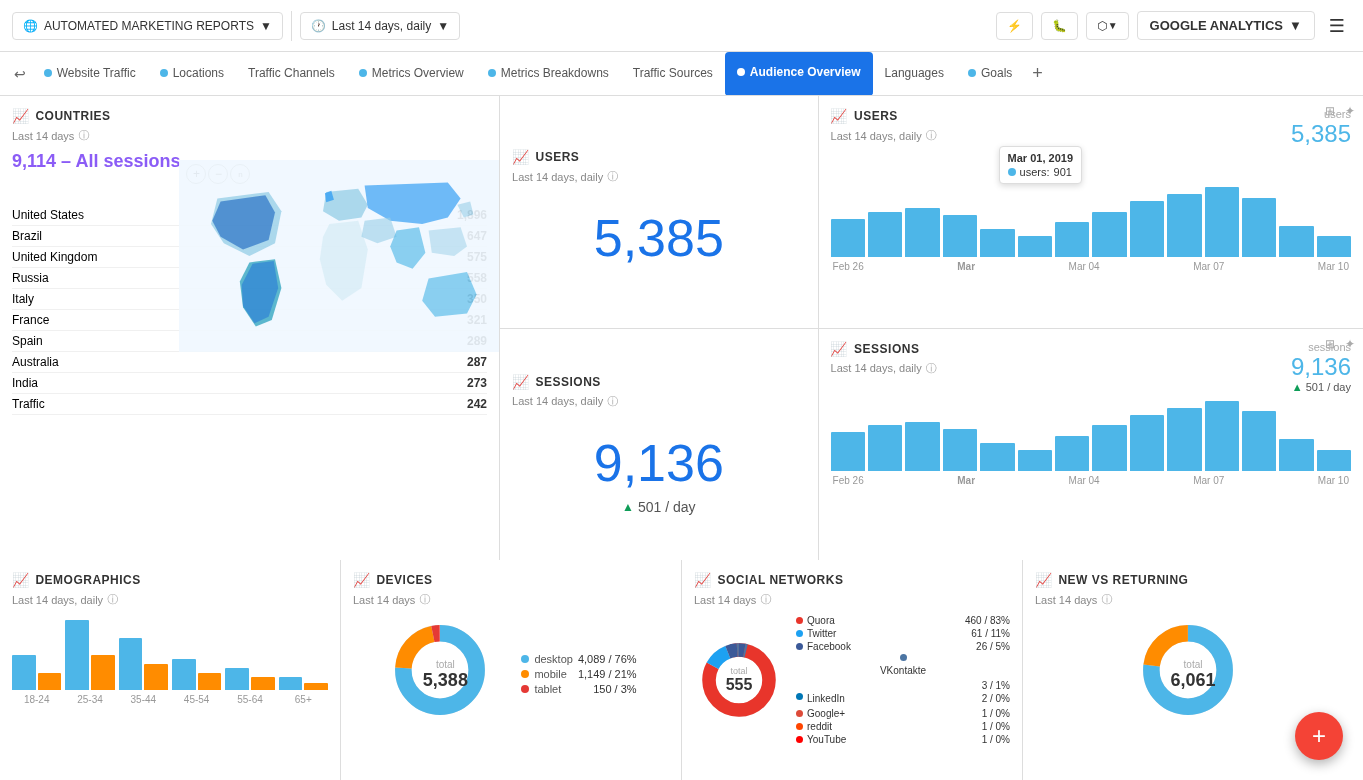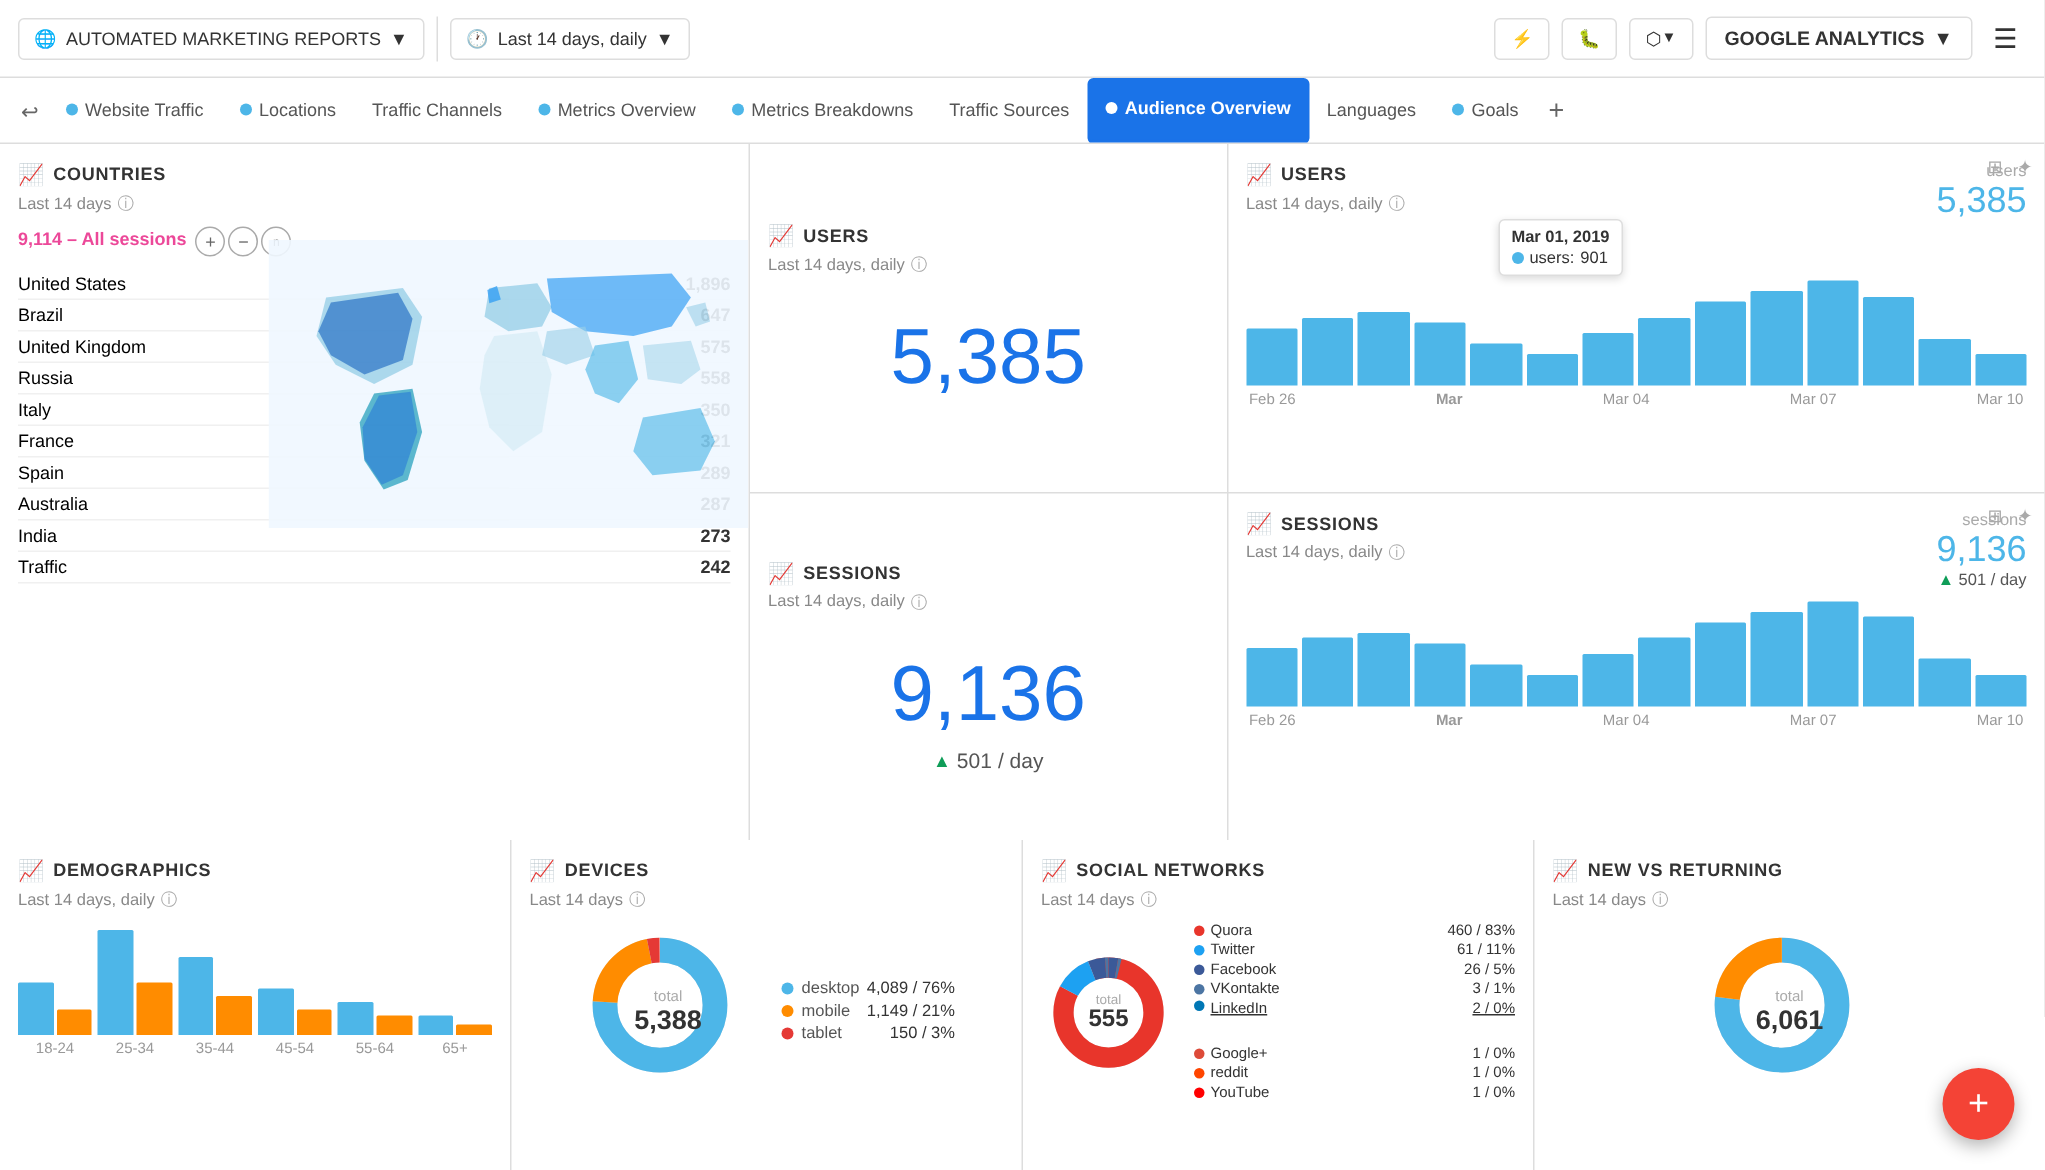--- a/index.html
+++ b/index.html
@@ -25,21 +25,21 @@
     
     
     .panel { background: #fff; padding: 12px; overflow: hidden; }
     
     .panel-header { display: flex; align-items: center; gap: 6px; margin-bottom: 4px; }
     .panel-title { font-size: 12px; font-weight: bold; color: #333; text-transform: uppercase; letter-spacing: 0.5px; }
     .panel-subtitle { font-size: 11px; color: #888; margin-bottom: 8px; display: flex; align-items: center; gap: 4px; }
     
     
     .countries-panel { grid-row: span 1; position: relative; }
-    .countries-total { font-size: 12px; color: #ec4899; margin-bottom: 5px; }
+    .countries-total { font-size: 18px; color: #8b5cf6; margin-bottom: 25px; }
     .countries-total span { font-weight: bold; }
     .country-list { list-style: none; }
     .country-item { display: flex; justify-content: space-between; padding: 3px 0; font-size: 12px; border-bottom: 1px solid #f0f0f0; }
     .country-name { color: #000000; cursor: pointer; }
     .country-count { color: #333; font-weight: bold; }
     .map-container { position: absolute; right: 0; top: 60px; width: 320px; height: 320px; opacity: 0.9; }
     .add-btn { width: 20px; height: 20px; border: 1px solid #aaa; border-radius: 50%; display: inline-flex; align-items: center; justify-content: center; cursor: pointer; font-size: 12px; color: #666; margin-left: 6px; }
     .minus-btn { width: 20px; height: 20px; border: 1px solid #aaa; border-radius: 50%; display: inline-flex; align-items: center; justify-content: center; cursor: pointer; font-size: 12px; color: #666; margin-left: 2px; }
     .expand-btn { width: 20px; height: 20px; border: 1px solid #aaa; border-radius: 50%; display: inline-flex; align-items: center; justify-content: center; cursor: pointer; font-size: 10px; color: #666; margin-left: 2px; }
     
@@ -522,26 +522,26 @@
           <div style="display:flex; align-items:center; gap:4px; margin-bottom:2px;">
             <span style="width:7px;height:7px;border-radius:50%;background:#1da1f2;flex-shrink:0;"></span>
             <span>Twitter</span>
             <span style="margin-left:auto;color:#333;">61 / 11%</span>
           </div>
           <div style="display:flex; align-items:center; gap:4px; margin-bottom:2px;">
             <span style="width:7px;height:7px;border-radius:50%;background:#3b5998;flex-shrink:0;"></span>
             <span>Facebook</span>
             <span style="margin-left:auto;color:#333;">26 / 5%</span>
           </div>
-          <div style="display:flex; align-items:center; gap:4px; margin-bottom:2px;">
+          <div style="display:flex; align-items:center; gap:4px; margin-bottom:2px;flex-direction:column;">
             <span style="width:7px;height:7px;border-radius:50%;background:#4c75a3;flex-shrink:0;"></span>
             <span>VKontakte</span>
             <span style="margin-left:auto;color:#333;">3 / 1%</span>
           </div>
-          <div style="display:flex; align-items:flex-start; gap:4px; margin-bottom:19px;text-decoration:underline;">
+          <div style="display:flex; align-items:flex-start; gap:4px; margin-bottom:4px;">
             <span style="width:7px;height:7px;border-radius:50%;background:#0077b5;flex-shrink:0;"></span>
             <span>LinkedIn</span>
             <span style="margin-left:auto;color:#333;">2 / 0%</span>
           </div>
           <div style="display:flex; align-items:center; gap:4px; margin-bottom:2px;">
             <span style="width:7px;height:7px;border-radius:50%;background:#dd4b39;flex-shrink:0;"></span>
             <span>Google+</span>
             <span style="margin-left:auto;color:#333;">1 / 0%</span>
           </div>
           <div style="display:flex; align-items:center; gap:4px; margin-bottom:2px;">

